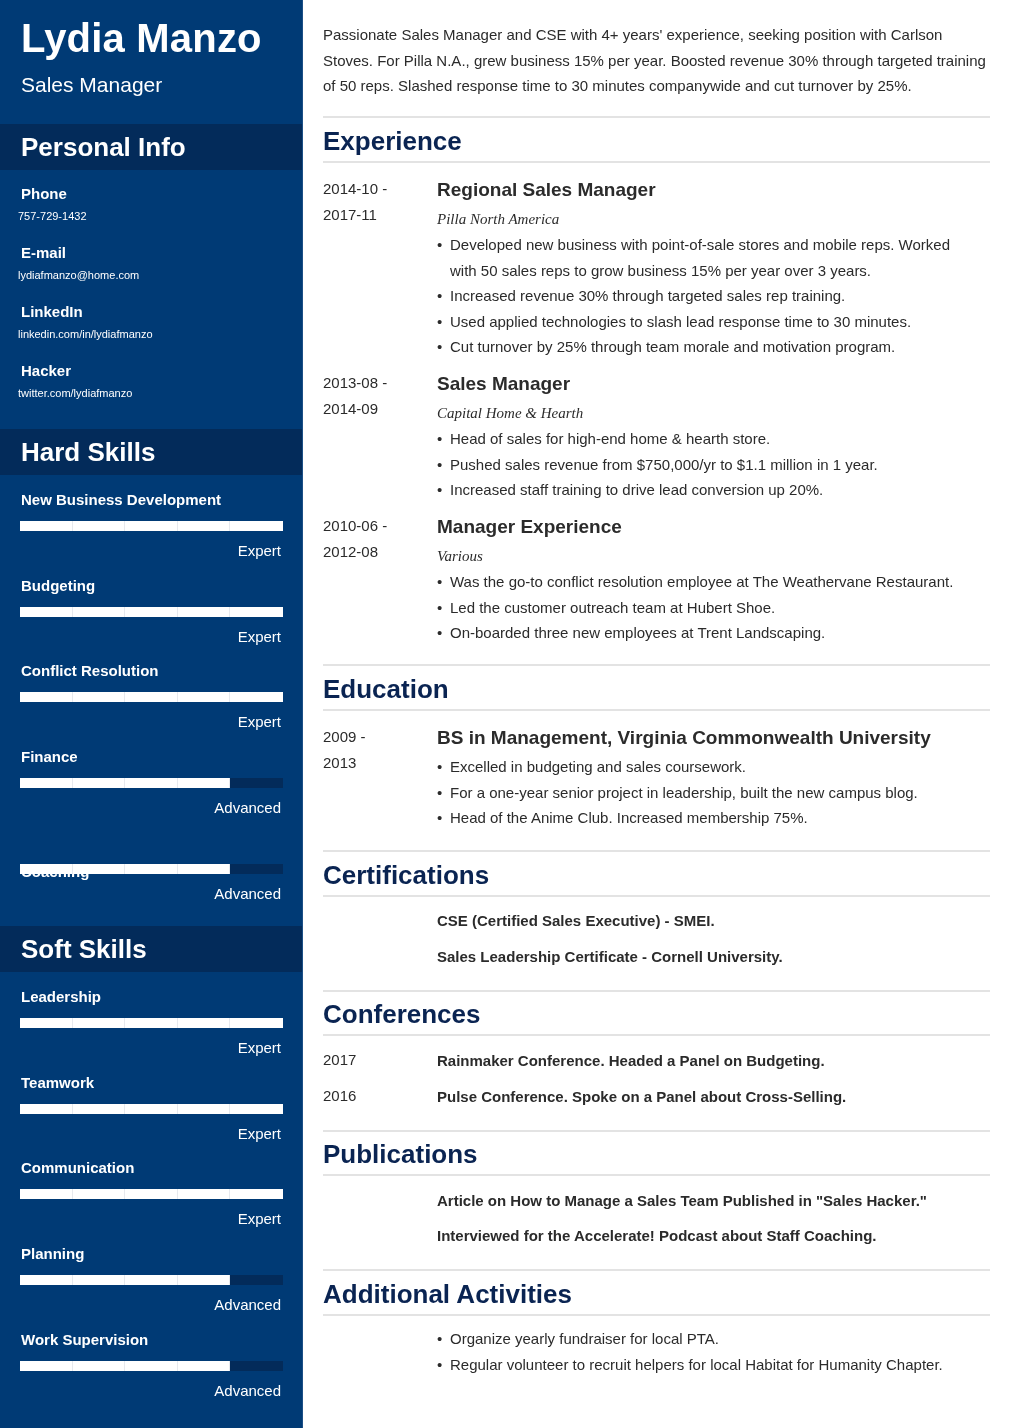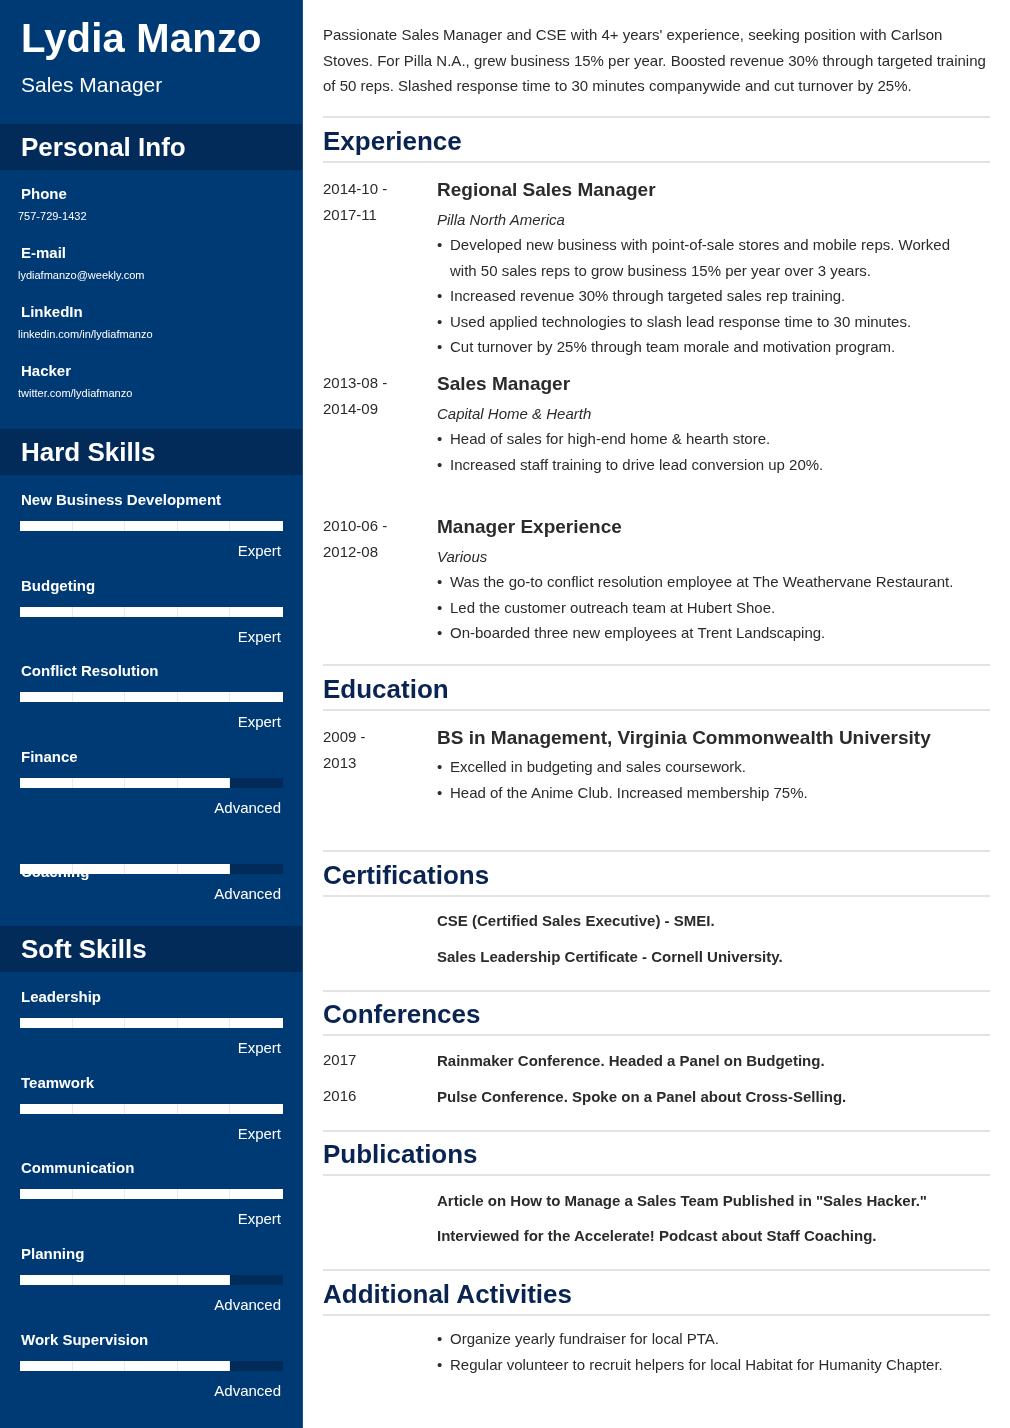--- a/index.html
+++ b/index.html
@@ -30,39 +30,39 @@
   .skill-seg.on { background: #ffffff; }
   .skill-seg:last-child { border-right: none; }
   .skill-level { position: absolute; right: 21px; font-size: 15px; width: 200px; text-align: right; }
 
   .main { position: absolute; left: 323px; top: 0; width: 667px; }
   .summary { position: absolute; left: 0; top: 22px; width: 667px; font-size: 15px; line-height: 25.5px; color: #2b2b2b; }
   .hr { position: absolute; left: 0; width: 667px; height: 2px; background: #e3e3e3; }
   .sec-title { position: absolute; left: 0; font-size: 26px; font-weight: bold; color: #0a2452; }
   .date { position: absolute; left: 0; font-size: 15px; line-height: 26px; color: #2b2b2b; }
   .entry-title { position: absolute; left: 114px; font-size: 19px; font-weight: bold; color: #2b2b2b; }
-  .entry-sub { position: absolute; left: 114px; font-size: 15px; font-style: italic; color: #2b2b2b; }
+  .entry-sub { position: absolute; left: 114px; font-size: 15px; font-style: italic; color: #2b2b2b; font-family: Liberation Serif, serif; }
   .bullets { position: absolute; left: 114px; width: 540px; list-style: none; font-size: 15px; line-height: 25.5px; }
   .bullets li { position: relative; padding-left: 13px; }
   .bullets li::before { content: "•"; position: absolute; left: 0; top: 0; }
   .bold-line { position: absolute; left: 114px; font-size: 15px; font-weight: bold; color: #2b2b2b; }
 </style>
 </head>
 <body>
 
 <div class="sidebar">
   <div class="name">Lydia Manzo</div>
   <div class="job-title">Sales Manager</div>
 
   <div class="side-header" style="top:124px">Personal Info</div>
 
   <div class="info-label" style="top:185px">Phone</div>
   <div class="info-value" style="top:210px">757-729-1432</div>
   <div class="info-label" style="top:244px">E-mail</div>
-  <div class="info-value" style="top:269px">lydiafmanzo@weekly.com</div>
+  <div class="info-value" style="top:269px">lydiafmanzo@home.com</div>
   <div class="info-label" style="top:303px">LinkedIn</div>
   <div class="info-value" style="top:328px">linkedin.com/in/lydiafmanzo</div>
   <div class="info-label" style="top:362px">Hacker</div>
   <div class="info-value" style="top:387px">twitter.com/lydiafmanzo</div>
 
   <div class="side-header" style="top:429px">Hard Skills</div>
   <div id="hard-skills">
       <div class="skill-name" style="top: 491px;">New Business Development</div>
       <div class="skill-bar" style="top: 521px;">
         <div class="skill-seg on"></div>
@@ -177,20 +177,21 @@
     <li>Used applied technologies to slash lead response time to 30 minutes.</li>
     <li>Cut turnover by 25% through team morale and motivation program.</li>
   </ul>
 
   <div class="date" style="top:370px">2013-08 -</div>
   <div class="date" style="top:396px">2014-09</div>
   <div class="entry-title" style="top:373px">Sales Manager</div>
   <div class="entry-sub" style="top:405px">Capital Home &amp; Hearth</div>
   <ul class="bullets" style="top:426px">
     <li>Head of sales for high-end home &amp; hearth store.</li>
+    <li>Pushed sales revenue from $750,000/yr to $1.1 million in 1 year.</li>
     <li>Increased staff training to drive lead conversion up 20%.</li>
   </ul>
 
   <div class="date" style="top:513px">2010-06 -</div>
   <div class="date" style="top:539px">2012-08</div>
   <div class="entry-title" style="top:516px">Manager Experience</div>
   <div class="entry-sub" style="top:548px">Various</div>
   <ul class="bullets" style="top:569px">
     <li>Was the go-to conflict resolution employee at The Weathervane Restaurant.</li>
     <li>Led the customer outreach team at Hubert Shoe.</li>
@@ -198,20 +199,21 @@
   </ul>
 
   <div class="hr" style="top:664px"></div>
   <div class="sec-title" style="top:674px">Education</div>
   <div class="hr" style="top:709px"></div>
   <div class="date" style="top:724px">2009 -</div>
   <div class="date" style="top:750px">2013</div>
   <div class="entry-title" style="top:727px">BS in Management, Virginia Commonwealth University</div>
   <ul class="bullets" style="top:754px">
     <li>Excelled in budgeting and sales coursework.</li>
+    <li>For a one-year senior project in leadership, built the new campus blog.</li>
     <li>Head of the Anime Club. Increased membership 75%.</li>
   </ul>
 
   <div class="hr" style="top:850px"></div>
   <div class="sec-title" style="top:860px">Certifications</div>
   <div class="hr" style="top:895px"></div>
   <div class="bold-line" style="top:912px">CSE (Certified Sales Executive) - SMEI.</div>
   <div class="bold-line" style="top:948px">Sales Leadership Certificate - Cornell University.</div>
 
   <div class="hr" style="top:990px"></div>

